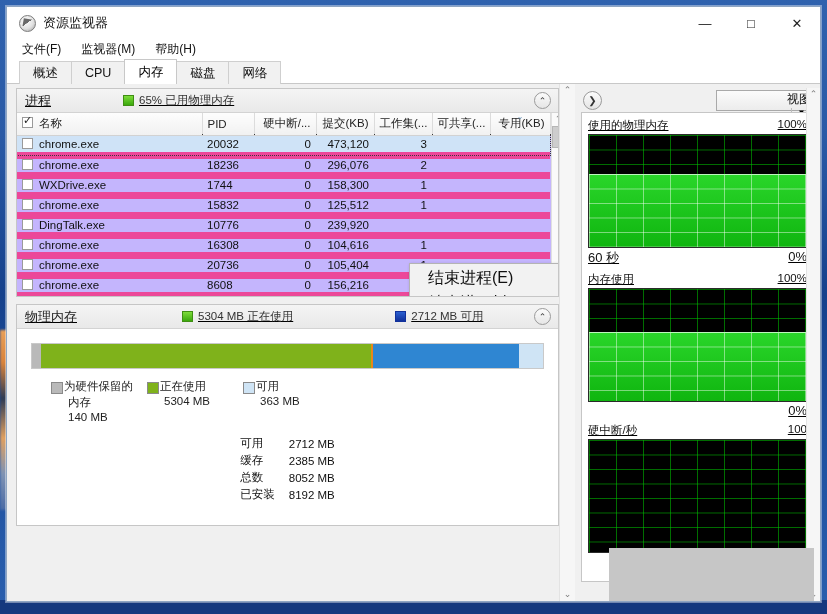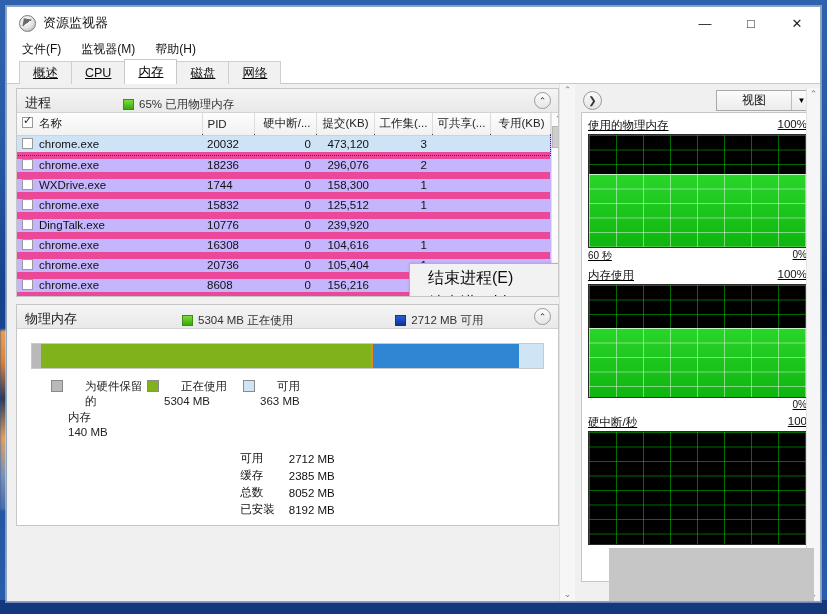--- a/index.html
+++ b/index.html
@@ -57,21 +57,21 @@
     color:#222; font-size:13px;
   }
 
   .menubar { height:20px; display:flex; align-items:center; padding-left:12px; gap:14px;
              background:#ffffff; font-size:12px; color:#111; flex:0 0 auto;}
   .menubar span { padding:1px 3px; }
 
   
   .tabstrip {
     height:25px; display:flex; align-items:flex-end; padding-left:12px; gap:0px;
-    background:#ffffff; position:relative; flex:0 0 auto;text-decoration:underline;
+    background:#ffffff; position:relative; flex:0 0 auto;
   }
   .tabstrip::after {
     content:""; position:absolute; left:0; right:0; bottom:0; height:1px; background:#c8c8c8;
   }
   .tab {
     height:23px; padding:0 13px; display:flex; align-items:center;
     font-size:12.5px; color:#111; border:1px solid #cfcfcf; border-bottom:none;
     background:#f1f1f1; margin-right:-1px; position:relative; z-index:1;
   }
   .tab.active { background:#ffffff; height:25px; z-index:3; color:#000; border-color:#c8c8c8;}
@@ -83,22 +83,22 @@
                display:flex; flex-direction:column; justify-content:space-between;
                align-items:center; padding:2px 0; }
   .sbarrow { font-size:9px; color:#7b7b7b; line-height:1; }
   .midscroll .track { flex:1; width:100%; background:#f6f6f6; }
   .rightcol { flex:1; background:#f0f0f0; padding:4px 6px 0 6px; position:relative;}
 
   
   .panel { background:#fff; border:1px solid #c6c6c6; }
   .panel-head {
     height:24px; background:linear-gradient(180deg,#f4f4f4 0%,#e9e9e9 100%);
-    border-bottom:1px solid #d3d3d3; display:flex; align-items:flex-end;
-    position:relative; padding:0 8px;
+    border-bottom:1px solid #d3d3d3; display:flex; align-items:center;
+    position:relative; padding:0 8px;text-decoration:underline;
   }
   .panel-title { font-size:13px; color:#222; }
   .head-stat { display:flex; align-items:center; gap:5px; font-size:11.5px; color:#333; }
   .sw { width:11px; height:11px; display:inline-block; border:1px solid #7a7a7a;}
   .sw.green { background:linear-gradient(180deg,#7ddc3a,#3aa80c); border-color:#3f8e13;}
   .sw.blue  { background:linear-gradient(180deg,#2a5fd0,#11319b); border-color:#11319b;}
   .chev {
     position:absolute; right:7px; top:3px; width:17px; height:17px; border-radius:50%;
     border:1px solid #9a9a9a; background:linear-gradient(180deg,#fbfbfb,#e6e6e6);
     display:flex; align-items:center; justify-content:center; font-size:9px; color:#333;
@@ -146,37 +146,37 @@
   .ctxitem { height:25px; display:flex; align-items:center; padding-left:18px; color:#111; }
   .ctxhl-wrap { position:absolute; left:392px; top:150px; width:162px; z-index:41; }
 
   
   #panel-memory { margin-top:7px; height:222px; display:flex; flex-direction:column;}
   .membody { flex:1; padding:14px 14px 4px 14px; background:#fff; }
   .membar { height:26px; border:1px solid #c9c9c9; display:flex; background:#fff; }
   .membar .seg { height:100%; }
   .memlegend { display:flex; margin-top:10px; padding-left:20px; }
   .legitem { width:96px; font-size:11.5px; color:#222; }
-  .legitem .lrow { display:flex; align-items:flex-start; gap:22px; }
+  .legitem .lrow { display:flex; align-items:flex-end; gap:1px; }
   .legitem .lsw { width:12px; height:12px; border:1px solid #8a8a8a; flex:0 0 auto; margin-top:1px;}
   .legitem .lval { margin-left:17px; margin-top:1px; }
   .memtotals { margin-top:12px; display:flex; justify-content:center; }
   .memtotals table { border-collapse:collapse; font-size:11.5px; color:#111; }
   .memtotals td { padding:1px 0; }
   .memtotals td.k { padding-right:14px; text-align:left; }
   .memtotals td.v { text-align:right; }
 
   
   .viewbar { height:24px; display:flex; align-items:center; justify-content:space-between;
              padding:0 2px 0 2px; }
   .rbtn { width:19px; height:19px; border-radius:50%; border:1px solid #9a9a9a;
           background:linear-gradient(180deg,#fcfcfc,#e4e4e4); display:flex;
           align-items:center; justify-content:center; font-size:10px; color:#333; }
-  .viewsel { display:flex; align-items:center; border:1px solid #a9a9a9;
-             background:linear-gradient(180deg,#fbfbfb,#ececec); height:21px; width:96px; }
+  .viewsel { display:flex; align-items:flex-end; border:1px solid #a9a9a9;
+             background:linear-gradient(180deg,#fbfbfb,#ececec); height:21px; width:96px;flex-direction:column; }
   .viewsel .lbl { flex:1; text-align:center; font-size:12px; color:#111; }
   .viewsel .drop { width:20px; height:100%; border-left:1px solid #bdbdbd;
                    display:flex; align-items:center; justify-content:center; font-size:8px;}
   .graphpanel { background:#fff; border:1px solid #c6c6c6; padding:4px 6px 2px 6px;
                 height:470px; overflow:hidden; position:relative;text-decoration:underline;}
   .graph { margin-bottom:4px; }
   .glabels { display:flex; justify-content:space-between; font-size:11.5px; color:#111;
              padding:1px 0; }
   .gplot { height:114px; background:#000; position:relative; border:1px solid #2a2a2a; }
   .gplot .grid {
@@ -189,21 +189,21 @@
   .gplot .fill { position:absolute; left:0; right:0; bottom:0;
                  background:linear-gradient(180deg,#2ad62a,#0fb50f); }
   .gplot .fillgrid {
     position:absolute; inset:0;
     background-image:
       linear-gradient(to right, rgba(255,255,255,.45) 1px, transparent 1px),
       linear-gradient(to bottom, rgba(255,255,255,.45) 1px, transparent 1px);
     background-size: 27px 14.5px;
   }
   .gplot .line { position:absolute; left:0; right:0; height:1px; background:#bdf7bd; }
-  .gbottom { display:flex; justify-content:space-between; font-size:10px; color:#111; padding-top:1px;}
+  .gbottom { display:flex; justify-content:space-between; font-size:13px; color:#111; padding-top:1px;}
 
   .rsb { position:absolute; right:0px; top:4px; bottom:0px; width:14px;
          background:#f6f6f6; border-left:1px solid #e3e3e3;
          display:flex; flex-direction:column; justify-content:space-between;
          align-items:center; padding:2px 0; }
 
   .gray-overlay { position:absolute; right:6px; bottom:0px; width:205px; height:53px;
                   background:#c6c6c6; z-index:30; }
 </style>
 </head>

